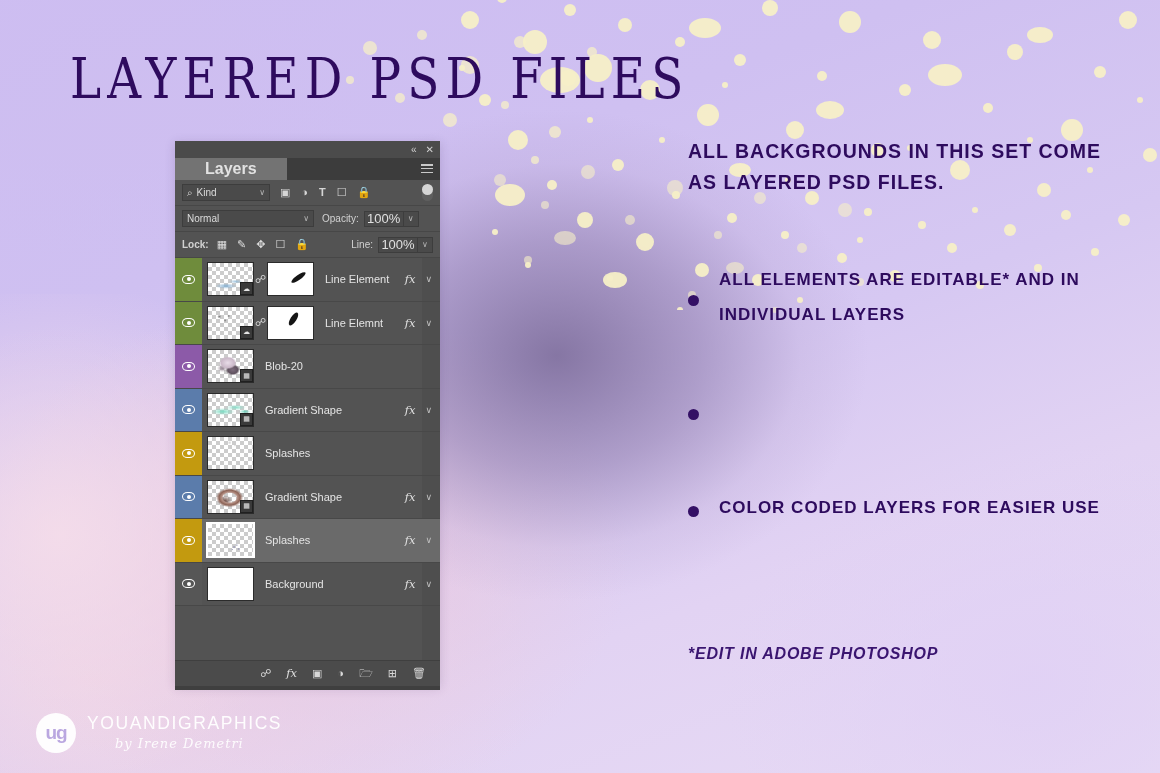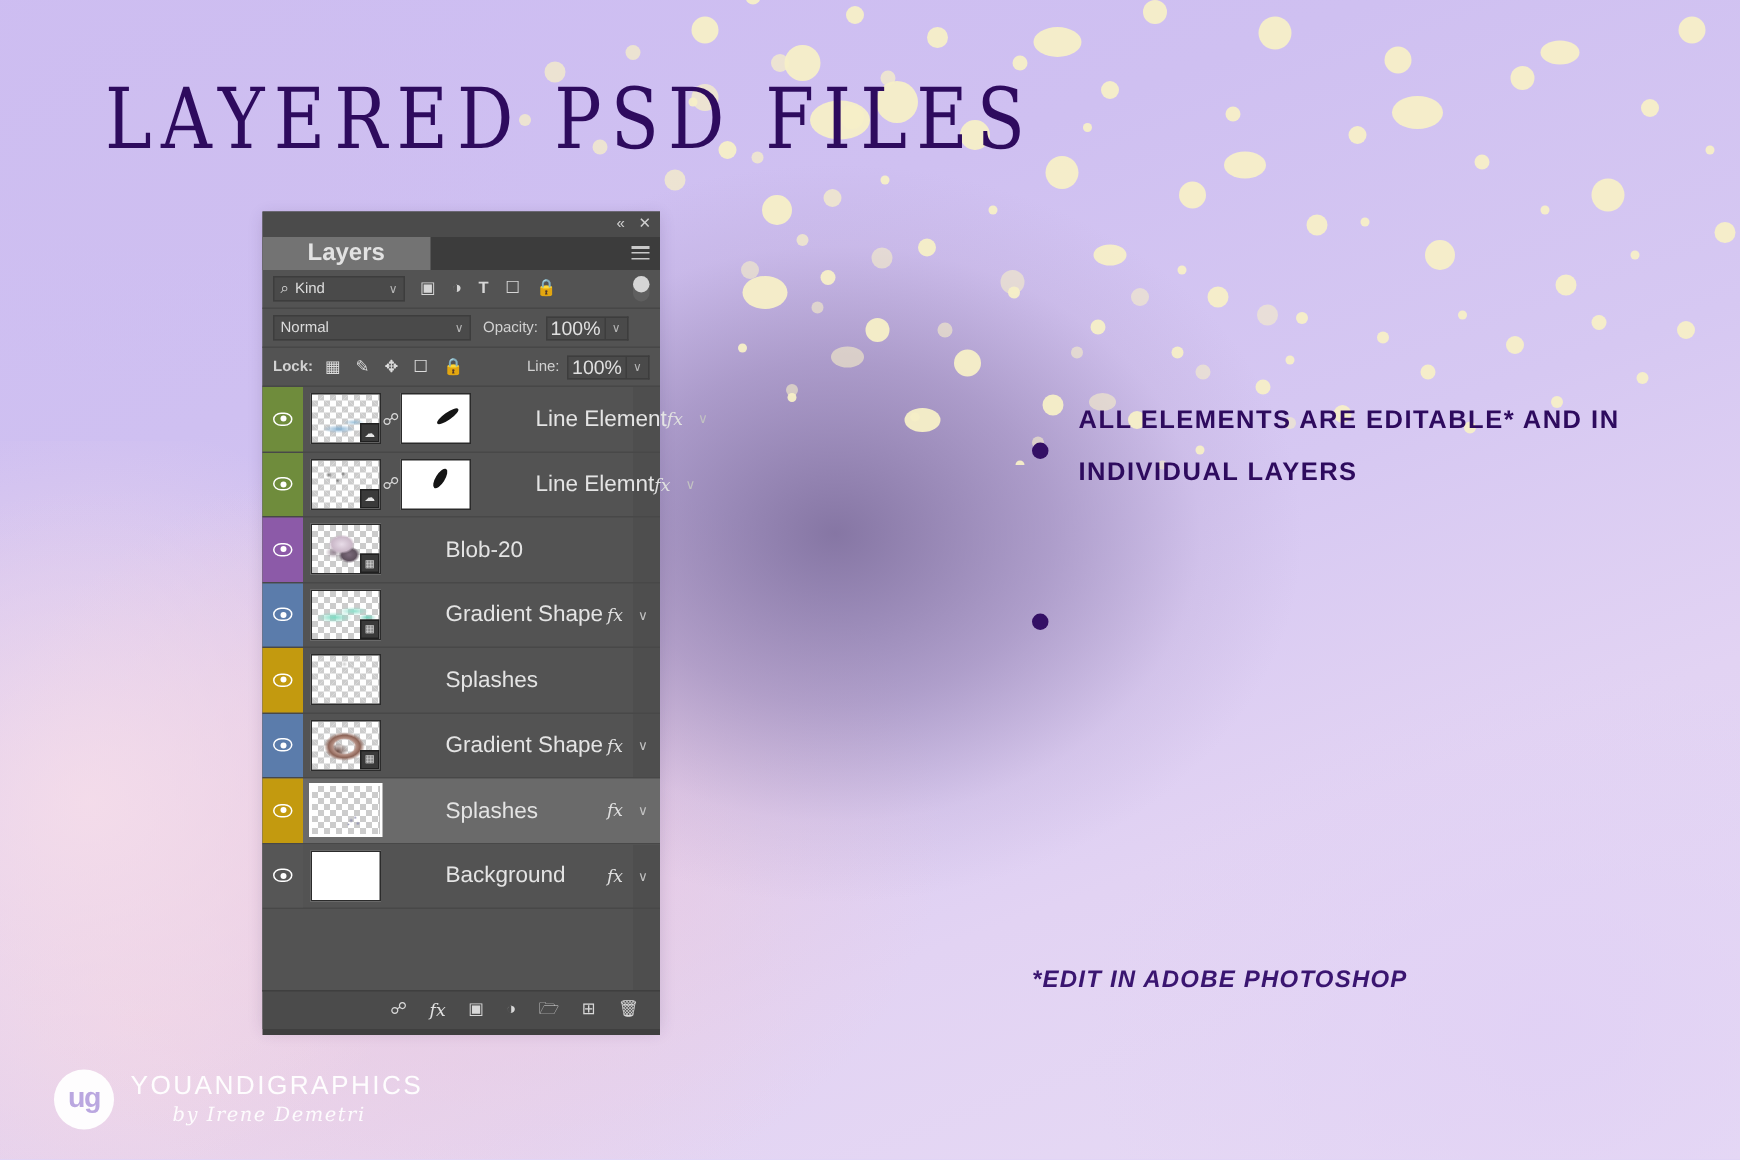--- a/index.html
+++ b/index.html
@@ -323,24 +323,23 @@
   .link-icon {
     width: 11px;
     text-align: center;
     color: #d8d8d8;
     font-size: 11px;
     margin: 0 1px;
   }
   .layer-name {
     flex: 1 1 auto;
     padding-left: 11px;
-    font-size: 15px;
+    font-size: 11px;
     color: #e4e4e4;
     white-space: nowrap;
-    margin-left: 32px;
   }
   .fx-tag {
     font-family: "DejaVu Serif", serif;
     font-style: italic;
     font-size: 11.5px;
     color: #e0e0e0;
     margin-right: 10px;
   }
   .row-caret { font-size: 9px; color: #c2c2c2; margin-right: 8px; }
   .row-right { display: flex; align-items: center; margin-left: auto; }
@@ -551,28 +550,33 @@
         <circle cx="175" cy="85" r="4"></circle>
         <circle cx="225" cy="112" r="6"></circle>
       <circle cx="262" cy="32" r="5"></circle>
         <circle cx="20" cy="60" r="4"></circle>
         <circle cx="205" cy="140" r="4"></circle>
     </g>
   </svg>
 
   <div id="title">LAYERED PSD FILES</div>
 
+  <div id="headline">ALL BACKGROUNDS IN THIS SET COME AS LAYERED PSD FILES.</div>
 
   <div id="bullets">
     <div class="bullet-row">
       <div class="bullet-dot"></div>
       <div class="bullet-text">ALL ELEMENTS ARE EDITABLE* AND IN INDIVIDUAL LAYERS</div>
     </div>
     <div class="bullet-row">
       <div class="bullet-dot"></div>
+    </div>
+    <div class="bullet-row">
+      <div class="bullet-dot"></div>
+      <div class="bullet-text">COLOR CODED LAYERS FOR EASIER USE</div>
     </div>
   </div>
 
   <div id="logo">
     <div id="logo-mark">ug</div>
     <div>
       <div id="logo-wordmark">YOUANDIGRAPHICS</div>
       <div id="logo-sub">by Irene Demetri</div>
     </div>
   </div>

